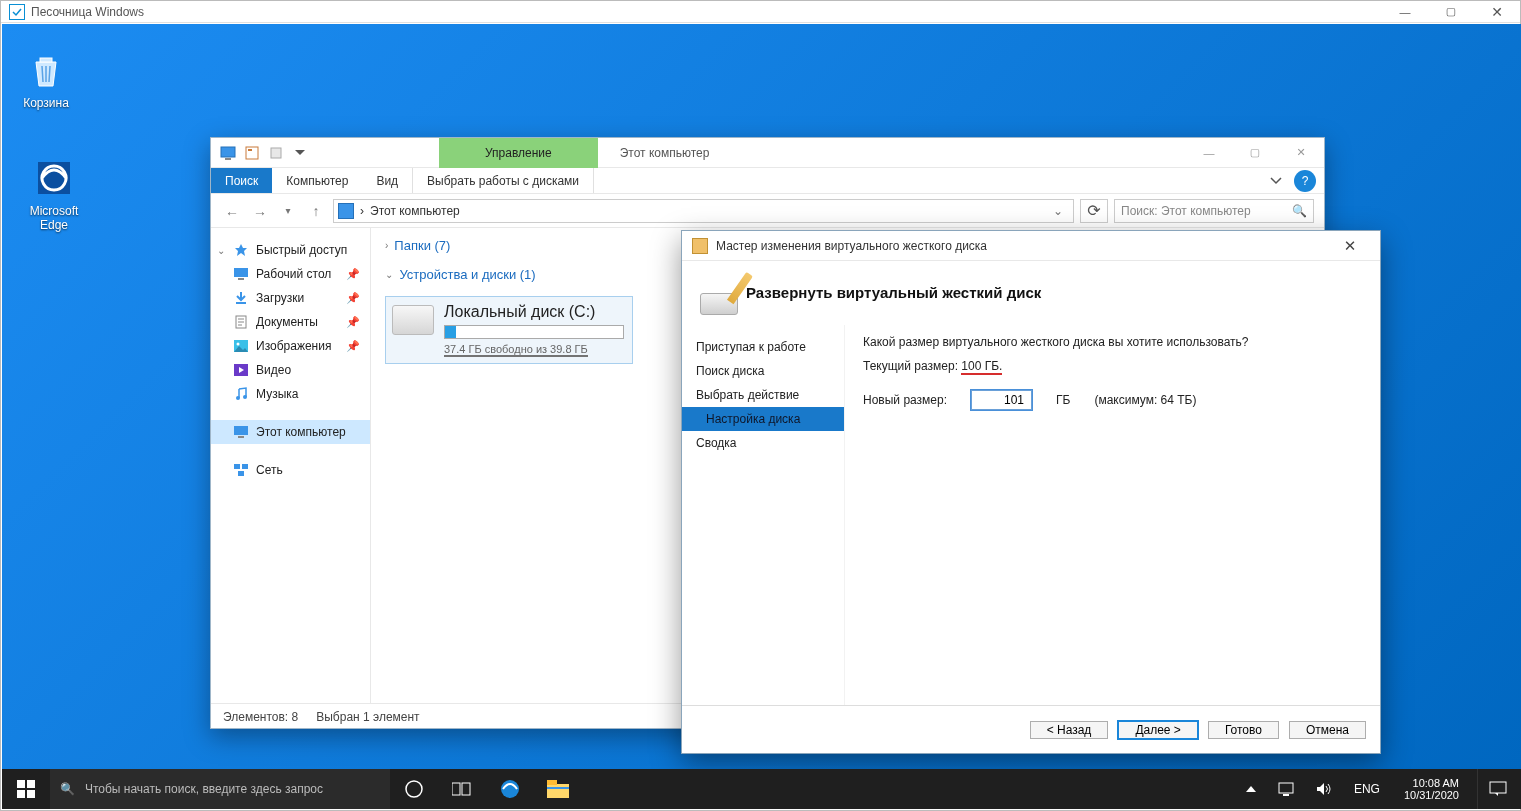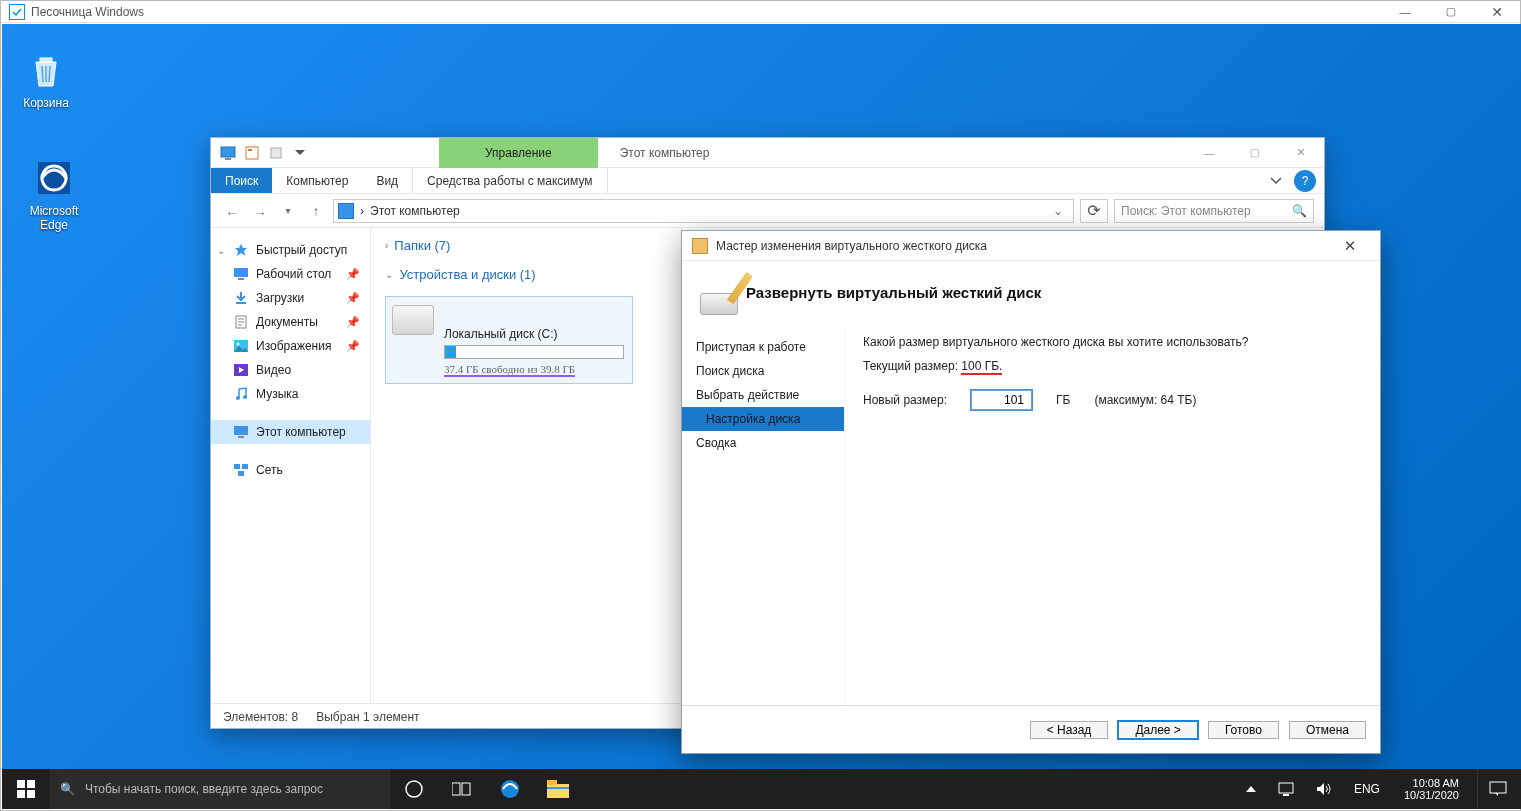--- a/index.html
+++ b/index.html
@@ -53,25 +53,25 @@
 .exp-nav .navitem .pin { position: absolute; right: 10px; color: #888; font-size: 11px; }
 .exp-nav .navitem .ic { width: 16px; height: 16px; display: flex; align-items: center; justify-content: center; }
 .exp-nav .chev { position: absolute; left: 6px; color: #777; font-size: 10px; }
 .exp-nav .group-gap { height: 14px; }
 
 .exp-content { flex: 1; padding: 10px 14px; }
 .exp-content .section { font-size: 13px; color: #1a6bbf; margin-bottom: 14px; display: flex; align-items: center; gap: 6px; }
 .exp-content .section .schev { color: #777; font-size: 10px; }
 .exp-content .drive { width: 248px; background: #eef5fb; border: 1px solid #a8cfee; padding: 6px 8px 6px 58px; position: relative; }
 .exp-content .drive .dicon { position: absolute; left: 6px; top: 8px; width: 42px; height: 30px; background: linear-gradient(#f7f7f7,#d6d6d6); border: 1px solid #bbb; border-radius: 3px; }
-.exp-content .drive .dname { font-size: 12px; color: #222; margin-top: 24px; }
+.exp-content .drive .dname { font-size: 16px; color: #222; }
 .exp-content .drive .dbar { height: 14px; background: #fff; border: 1px solid #aaa; margin: 4px 0; position: relative; }
 .exp-content .drive .dbar .fill { position: absolute; left: 0; top: 0; bottom: 0; width: 6%; background: #289fe4; }
 .exp-content .drive .dfree { font-size: 11px; color: #666; }
-.exp-content .underline-red { border-bottom: 2px solid #8b5cf6; display: inline-block; font-family: Liberation Serif, serif; }
+.exp-content .underline-red { border-bottom: 2px solid #737373; display: inline-block; }
 
 .exp-status { height: 26px; border-top: 1px solid #e8e8e8; display: flex; align-items: center; font-size: 12px; color: #444; padding: 0 12px; gap: 18px; }
 
 
 .wizard { position: absolute; left: 679px; top: 206px; width: 700px; height: 524px; background: #fff; border: 1px solid #8aa5bb; box-shadow: 0 10px 28px rgba(0,0,0,.4); }
 .wiz-titlebar { height: 30px; display: flex; align-items: center; padding: 0 10px; font-size: 12px; color: #333; border-bottom: 1px solid #e8e8e8; }
 .wiz-titlebar .wicon { width: 16px; height: 16px; margin-right: 8px; background: #f0c06a; border: 1px solid #c29133; }
 .wiz-titlebar .wclose { margin-left: auto; width: 40px; height: 28px; display: flex; align-items: center; justify-content: center; color: #444; font-size: 15px; }
 .wiz-header { height: 64px; display: flex; align-items: center; padding: 0 18px; gap: 2px; border-bottom: 1px solid #fff; }
 .wiz-header .whicon { width: 44px; height: 44px; position: relative; }
@@ -175,21 +175,21 @@
           <div>—</div>
           <div>▢</div>
           <div>✕</div>
         </div>
       </div>
 
       <div class="exp-menubar">
         <div class="mfile">Поиск</div>
         <div class="mitem">Компьютер</div>
         <div class="mitem">Вид</div>
-        <div class="mtool">Средства работы с максимум</div>
+        <div class="mtool">Выбрать работы с дисками</div>
         <div class="spacer"></div>
         <div class="chev">
             <svg width="12" height="8">
               <path d="M1 1 L6 6 L11 1" stroke="#555" fill="none" stroke-width="1.5"></path>
             </svg>
           </div>
         <div class="help">?</div>
       </div>
 
       <div class="exp-addrbar">

